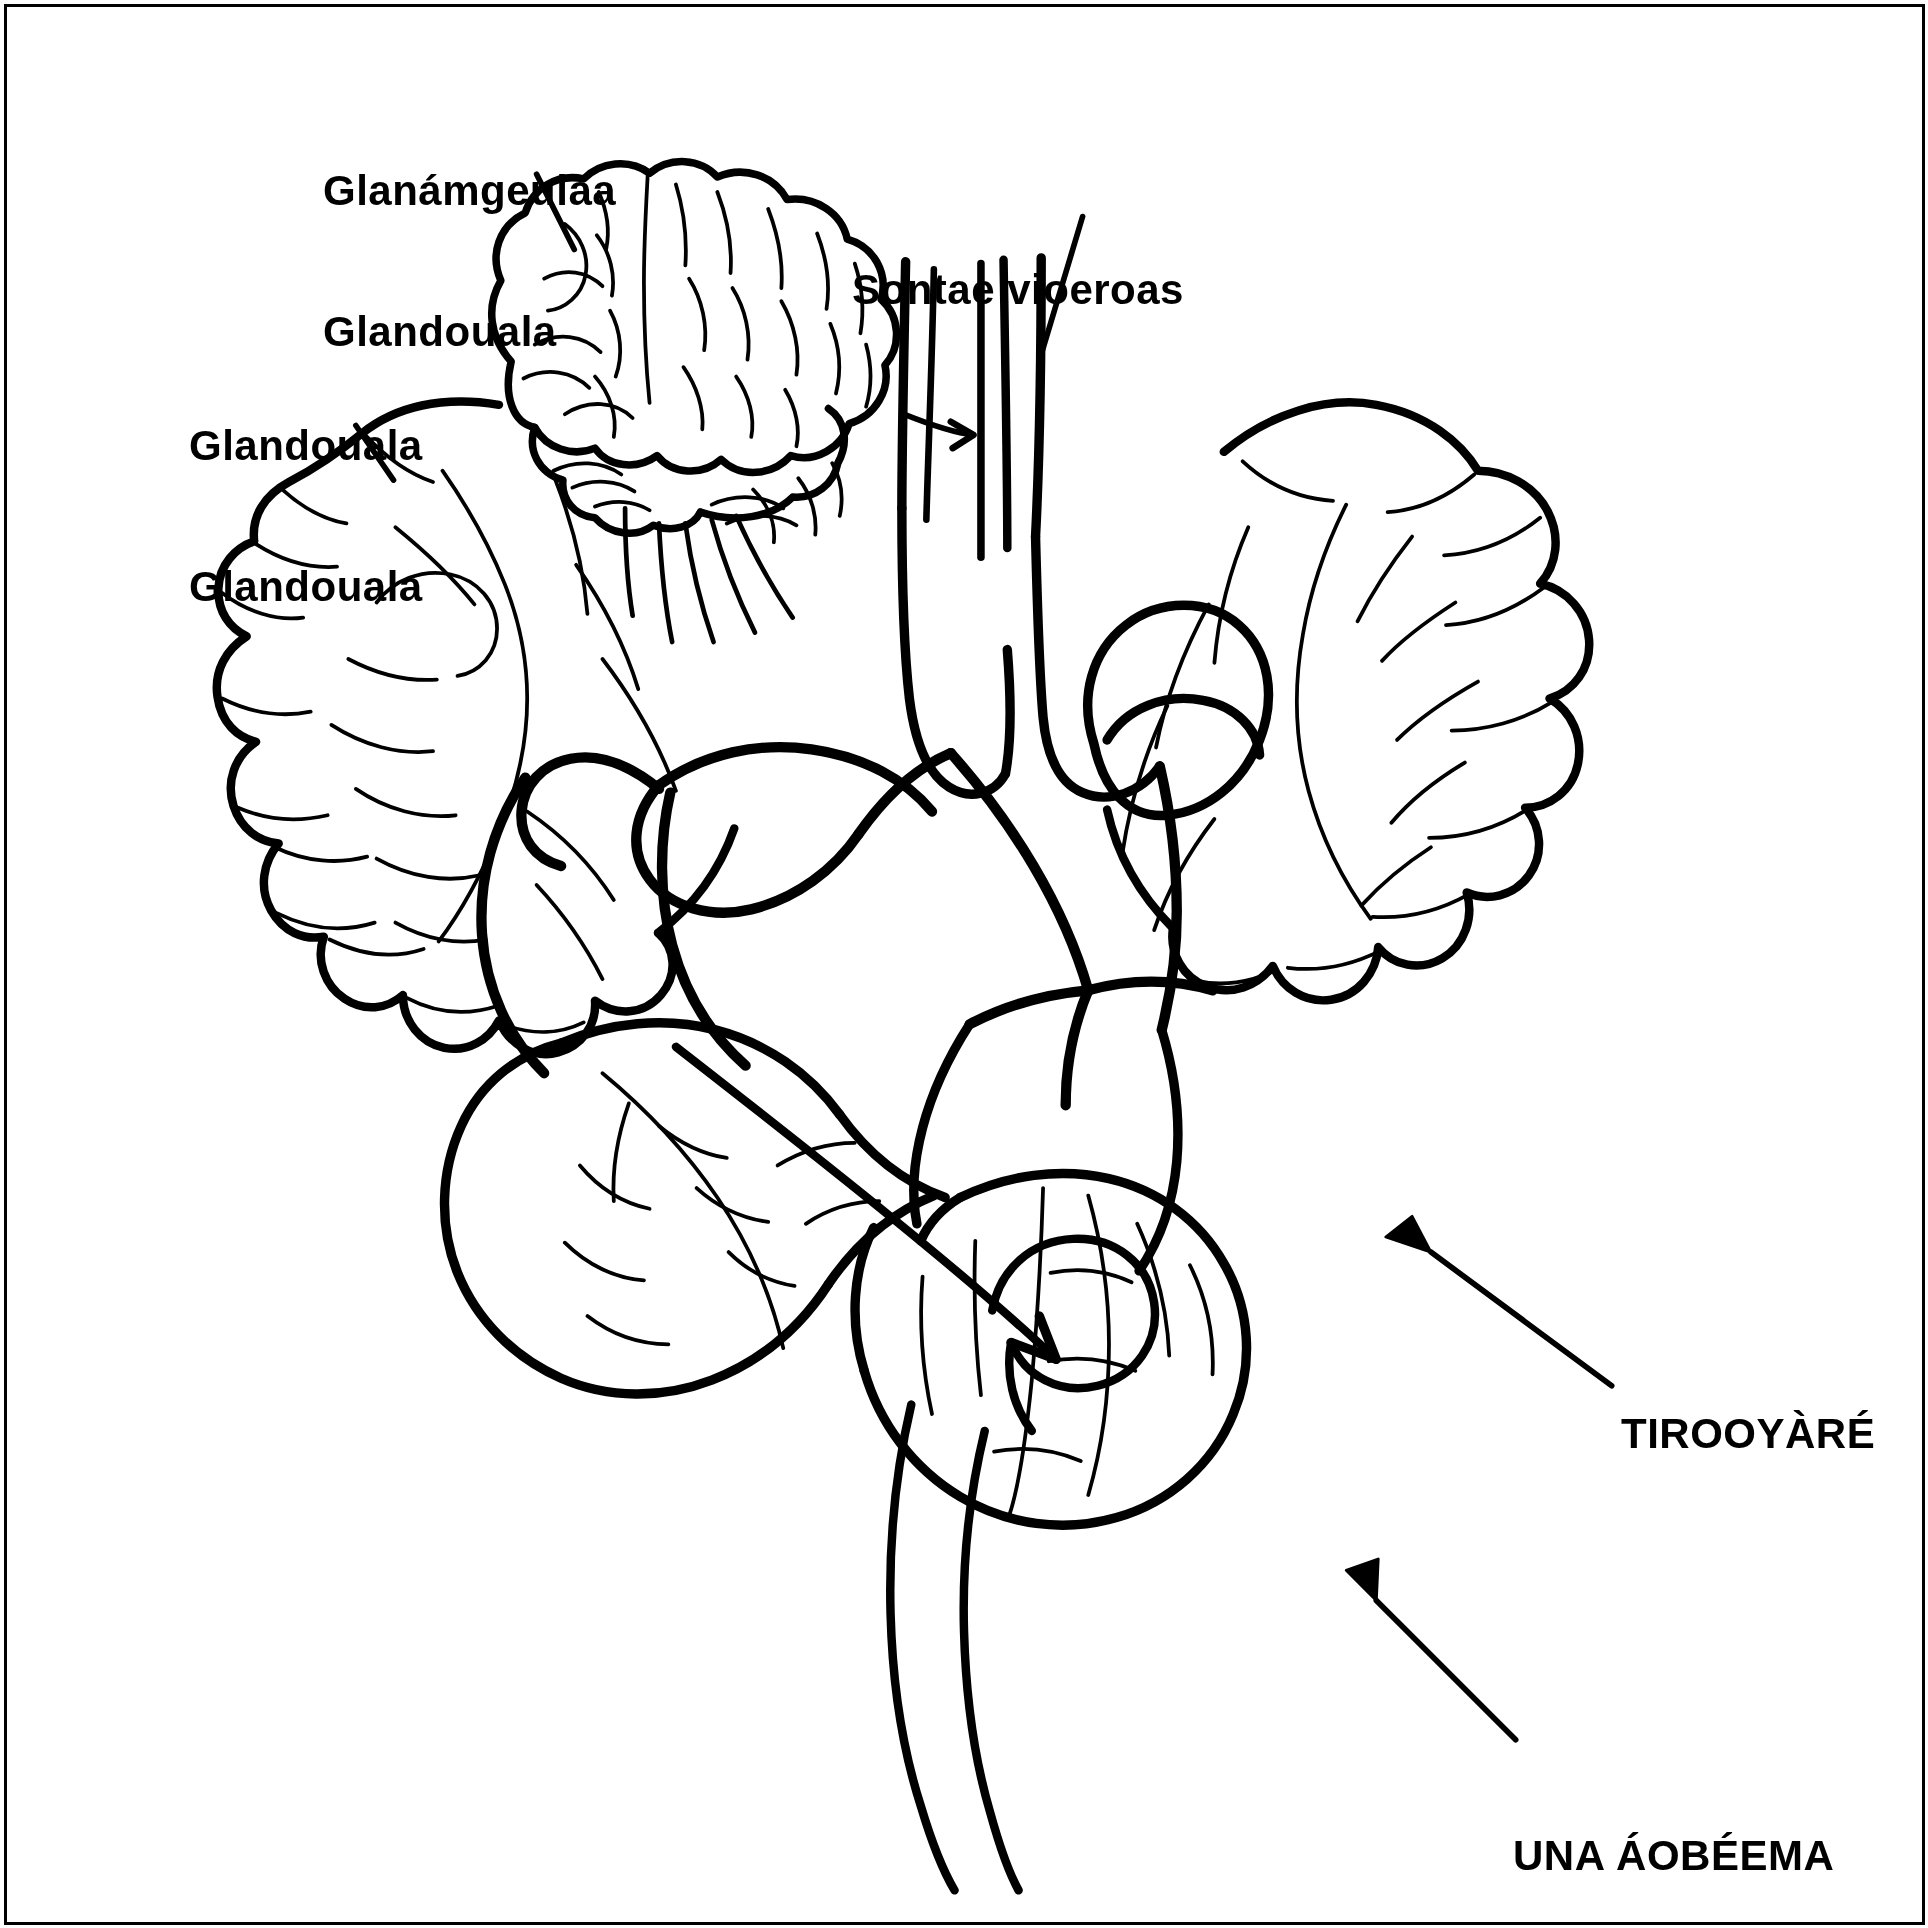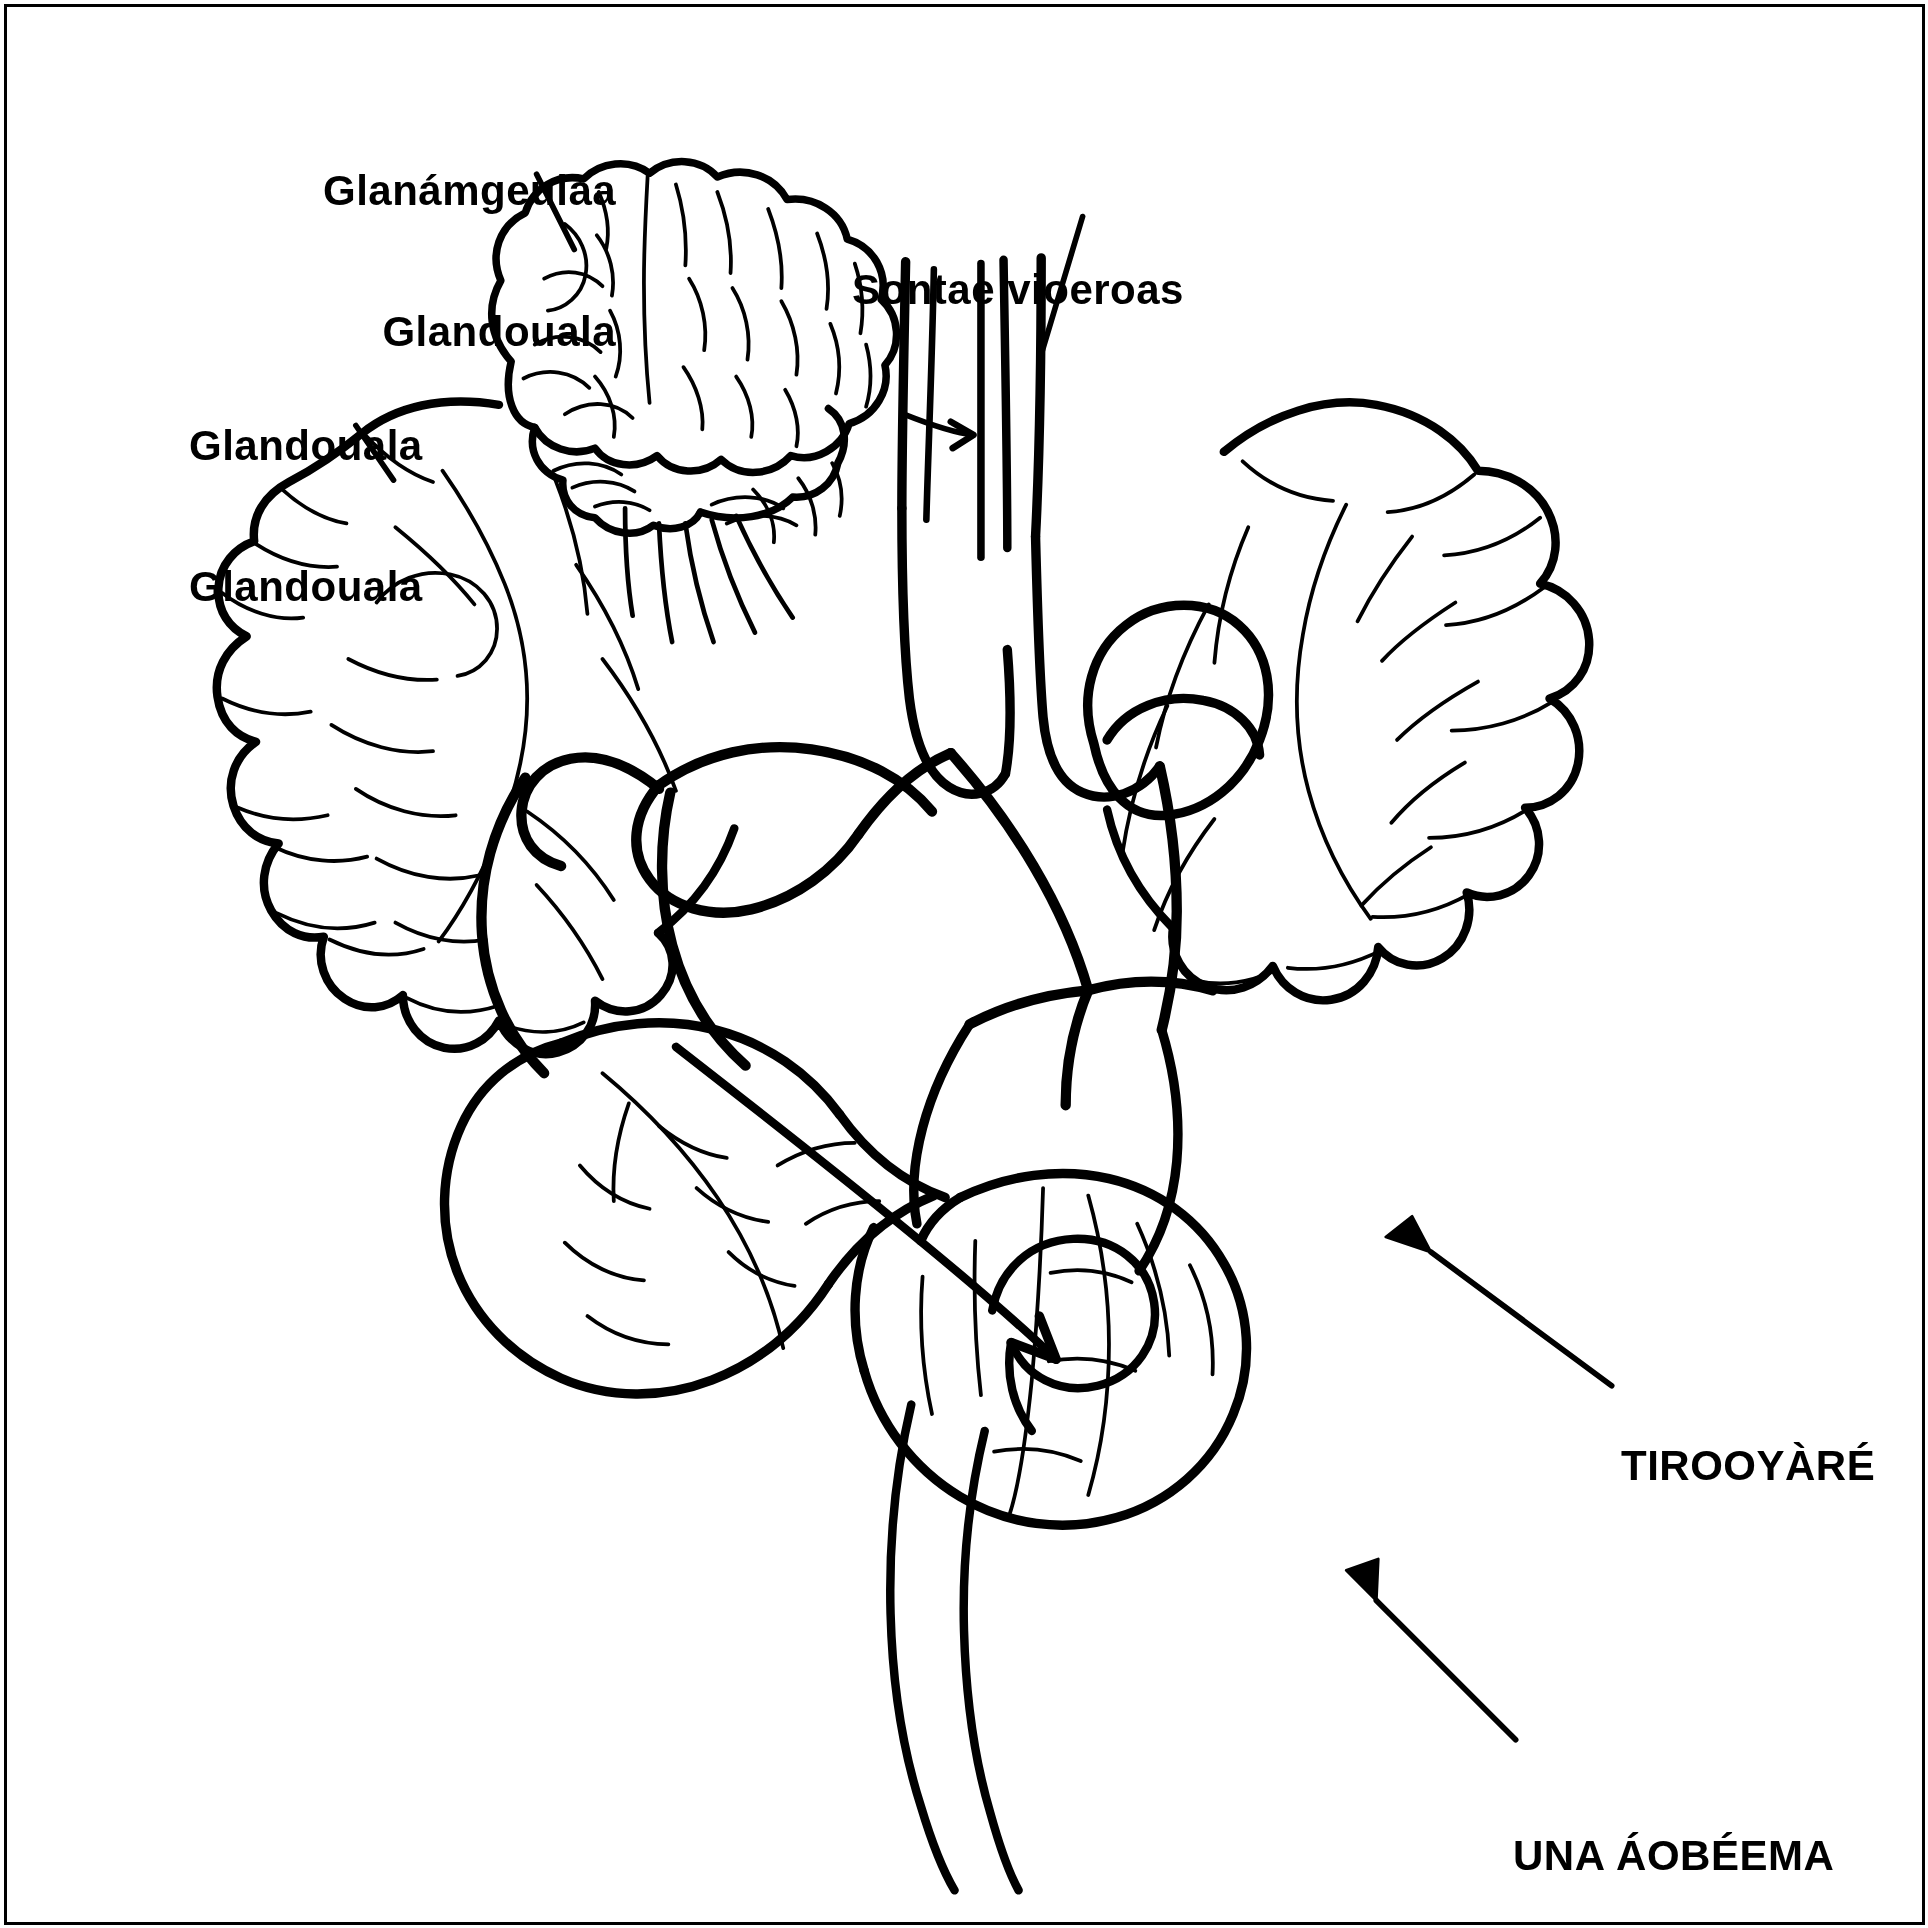--- a/index.html
+++ b/index.html
@@ -42,24 +42,24 @@
     position: absolute;
     color: #000000;
     font-family: "Liberation Sans", sans-serif;
     font-weight: bold;
     font-size: 42px;
     line-height: 1.12;
     letter-spacing: 0.5px;
     white-space: pre;
     -webkit-font-smoothing: none;
   }
-  #label-pituitary { left: 323px; top: 73px; text-align: right; }
+  #label-pituitary { left: 323px; top: 73px; text-align: left; }
   #label-adrenal   { left: 189px; top: 328px; text-align: left; }
   #label-vessels   { left: 852px; top: 172px; text-align: center; }
-  #label-thyroid   { left: 1621px; top: 1348px; text-align: left; }
+  #label-thyroid   { left: 1621px; top: 1316px; text-align: left; }
   #label-endocrine { left: 1513px; top: 1738px; text-align: left; }
   .lbl span { display: block; }
 </style>
 </head>
 <body>
 
 <div id="page">
 
   <div id="frame-border"></div>
 

